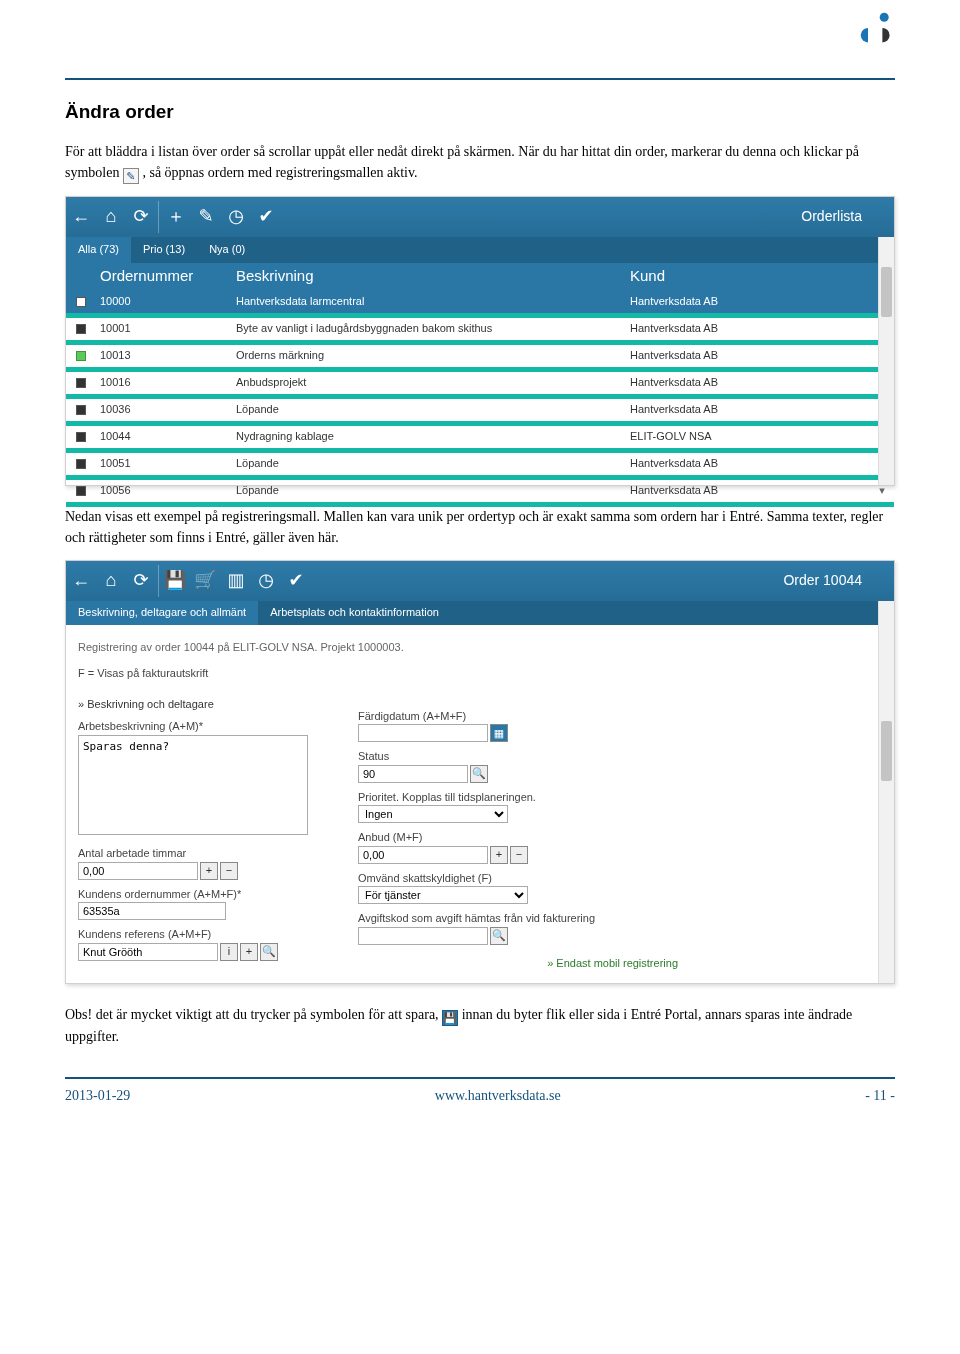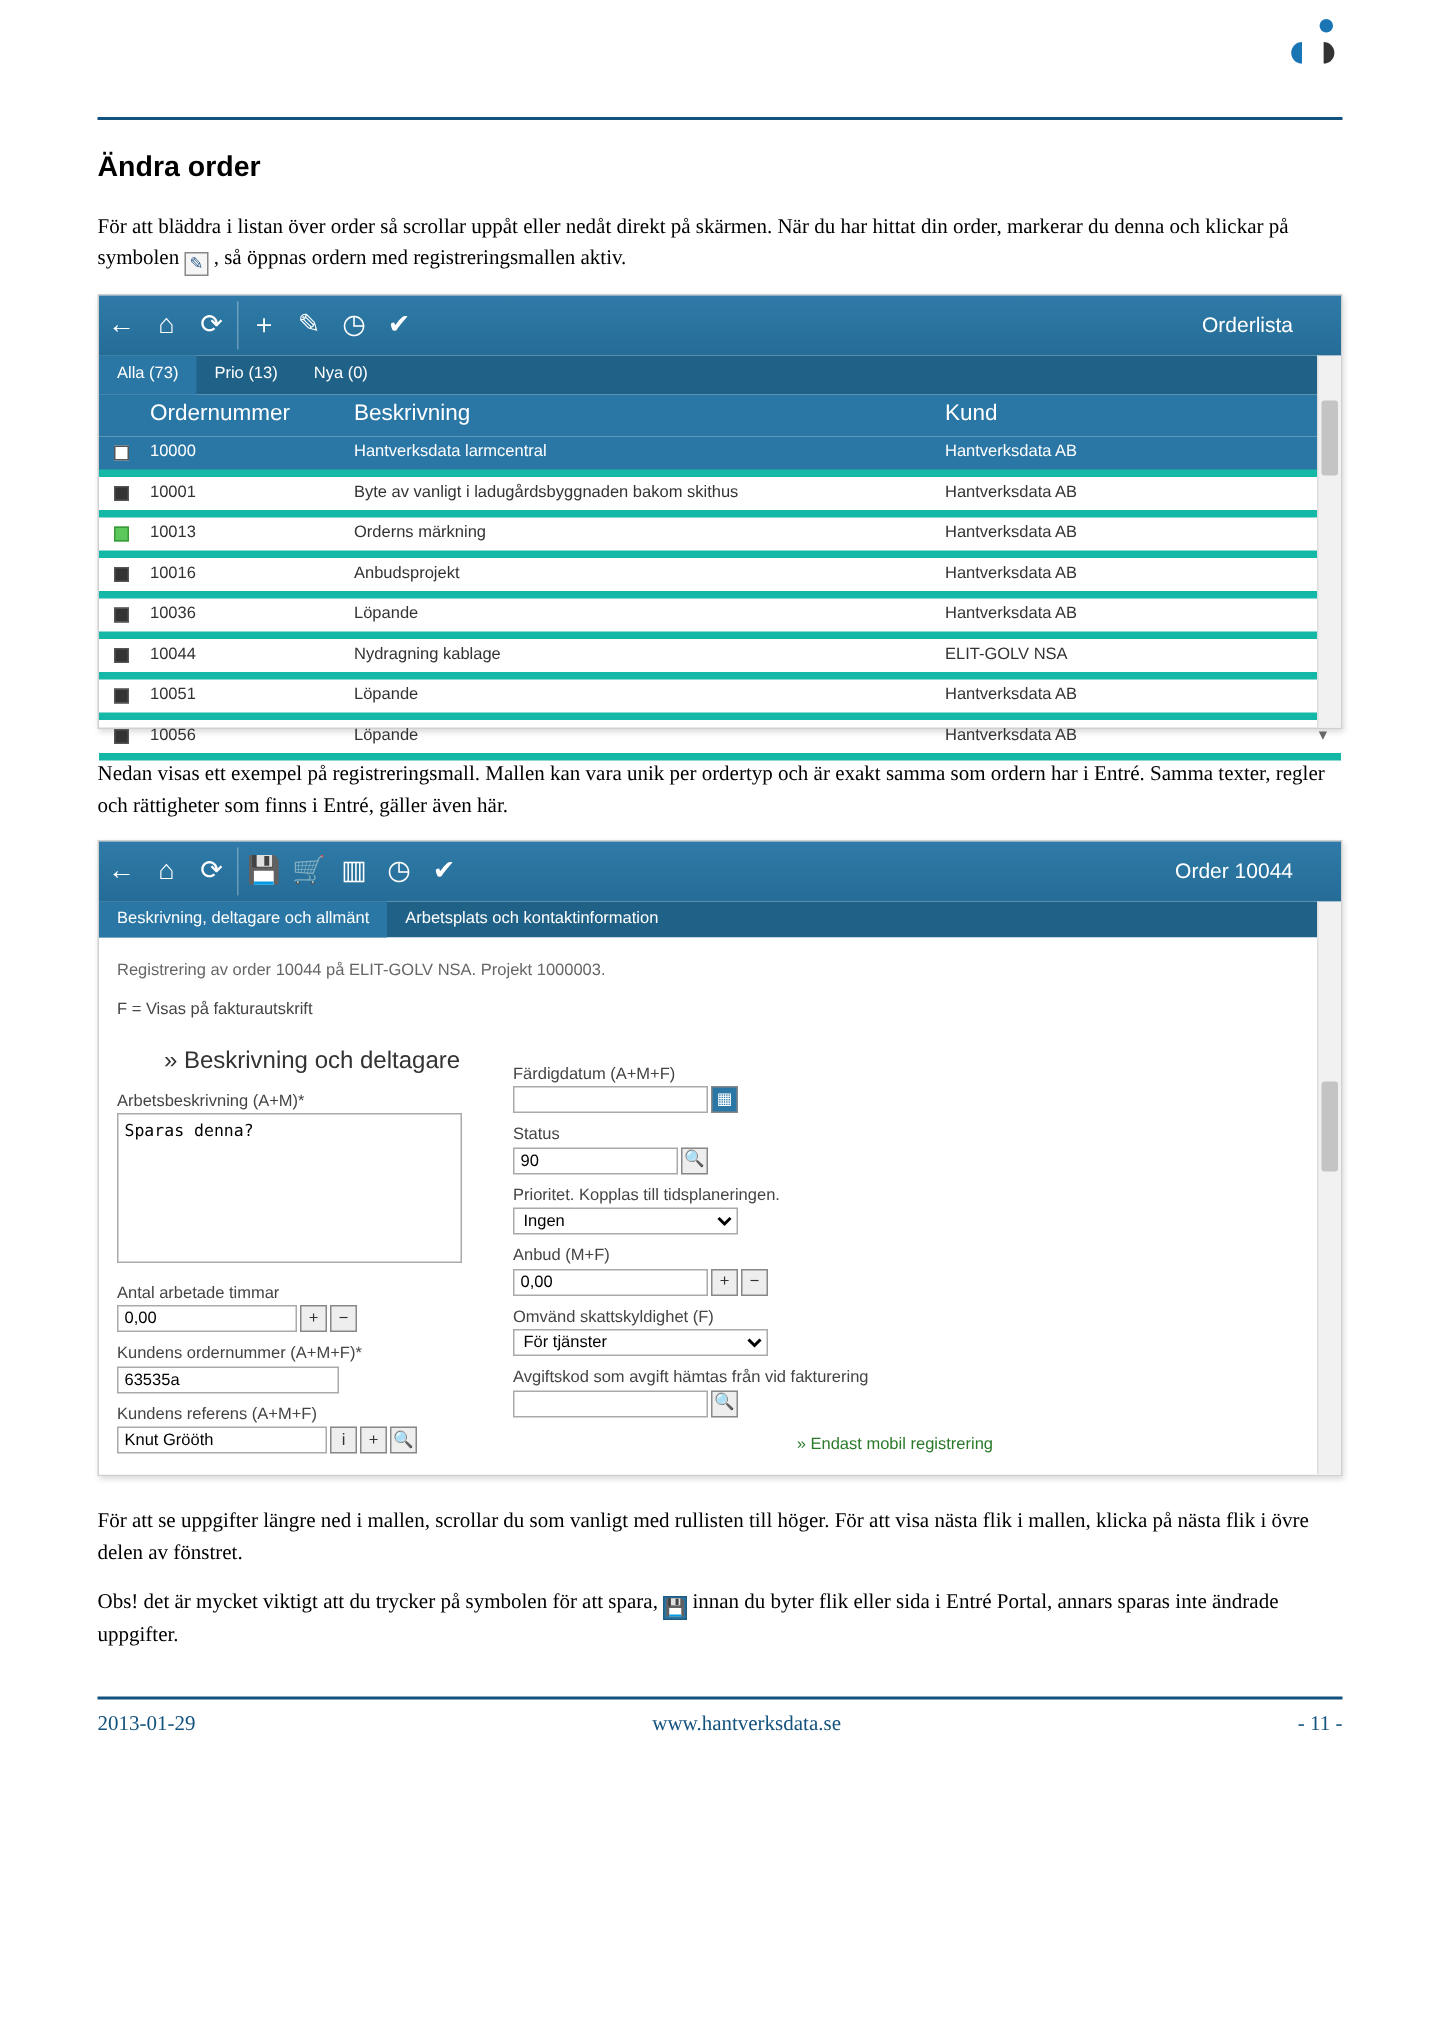--- a/index.html
+++ b/index.html
@@ -80,37 +80,37 @@
   .vscroll .thumb { position: absolute; top: 30px; left: 2px; right: 2px; height: 50px; background: #c4c4c4; border-radius: 2px; }
   
   .form-tabs {
     background: #1f6187; display: flex; height: 24px; color: #fff; font-size: 11px;
   }
   .form-tabs .ftab { padding: 0 12px; display: flex; align-items: center; cursor: pointer; }
   .form-tabs .ftab.active { background: #2a77a6; }
   .form-body { background: #fff; padding: 8px 12px 12px 12px; color: #333; }
   .fb-row { display: flex; }
   .fb-col { width: 260px; }
-  .fb-col2 { margin-left: 4px; width: 320px; }
+  .fb-col2 { margin-left: 20px; width: 320px; }
   .flabel { font-size: 11px; color: #444; margin-top: 6px; }
   .finput {
     border: 1px solid #aaa; height: 18px; font-size: 11px; padding: 0 4px; background: #fff;
   }
   .ftextarea {
     border: 1px solid #aaa; width: 230px; height: 100px; font-size: 11px; padding: 4px; background: #fff;
     resize: none;
   }
   .ibox { display: flex; align-items: center; gap: 2px; }
   .btn-sm {
     width: 18px; height: 18px; border: 1px solid #888; background: #eee;
     display: inline-flex; align-items: center; justify-content: center;
     font-size: 11px; cursor: pointer; color: #333;
   }
   .sel { border: 1px solid #aaa; height: 18px; font-size: 11px; background: #fff; padding: 0 2px; }
-  .section-head { font-size: 16px; color: #333; margin-top: 6px; margin-bottom: 4px; text-align: center; }
+  .section-head { font-size: 11px; color: #333; margin-top: 6px; margin-bottom: 4px; }
   .green-link { color: #2a7a2a; }
   
   .bottom-rule { border-top: 2px solid #14527e; margin-top: 30px; }
   .footer {
     display: flex; justify-content: space-between; margin-top: 6px; color: #14527e;
     font-family: 'Comic Sans MS', cursive; font-size: 14px;
   }
 </style>
 </head>
 <body>
@@ -315,21 +315,20 @@
           </div>
           <div class="flabel green-link" style="margin-top:10px;text-align:right;">» Endast mobil registrering</div>
         </div>
       </div>
     </div>
     <div class="vscroll" style="top:40px;">
         <div class="thumb" style="top:120px;height:60px;"></div>
       </div>
   </div>
 
-  <p>För att se uppgifter längre ned i mallen, scrollar du som vanligt med rullisten till höger. För att visa nästa flik i mallen, klicka på nästa flik i övre delen av fönstret.</p>
 
   <p>
     <span>Obs! det är mycket viktigt att du trycker på symbolen för att spara, </span>
     <span class="inline-icon" style="background:#2a77a6;color:#fff;border-color:#1f5a80;">💾</span>
     <span> innan du byter flik eller sida i Entré Portal, annars sparas inte ändrade uppgifter.</span>
   </p>
 
   <div class="bottom-rule"></div>
   <div class="footer">
     <span>2013-01-29</span>

